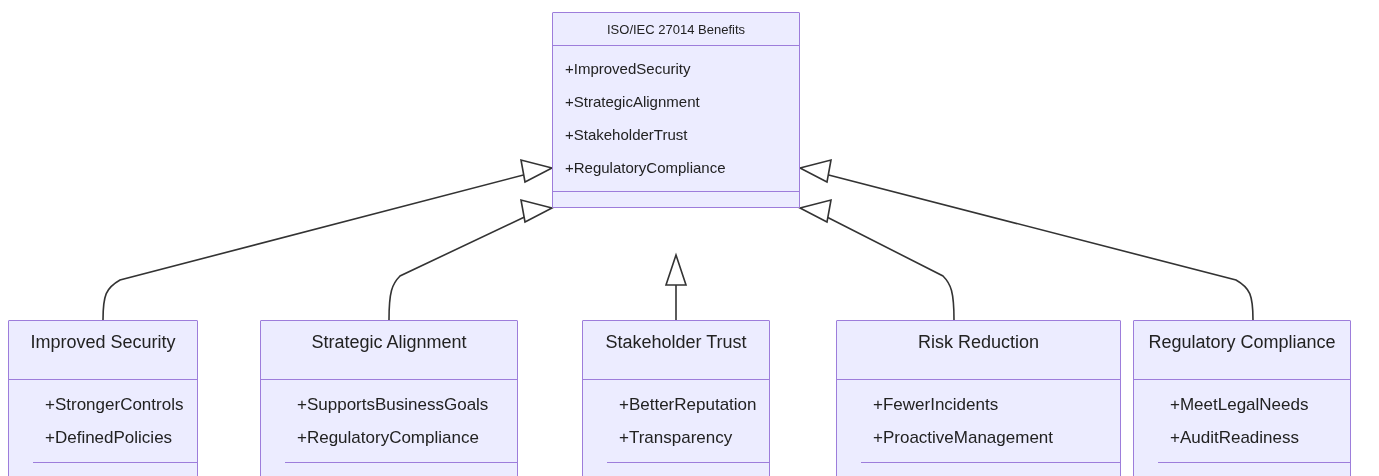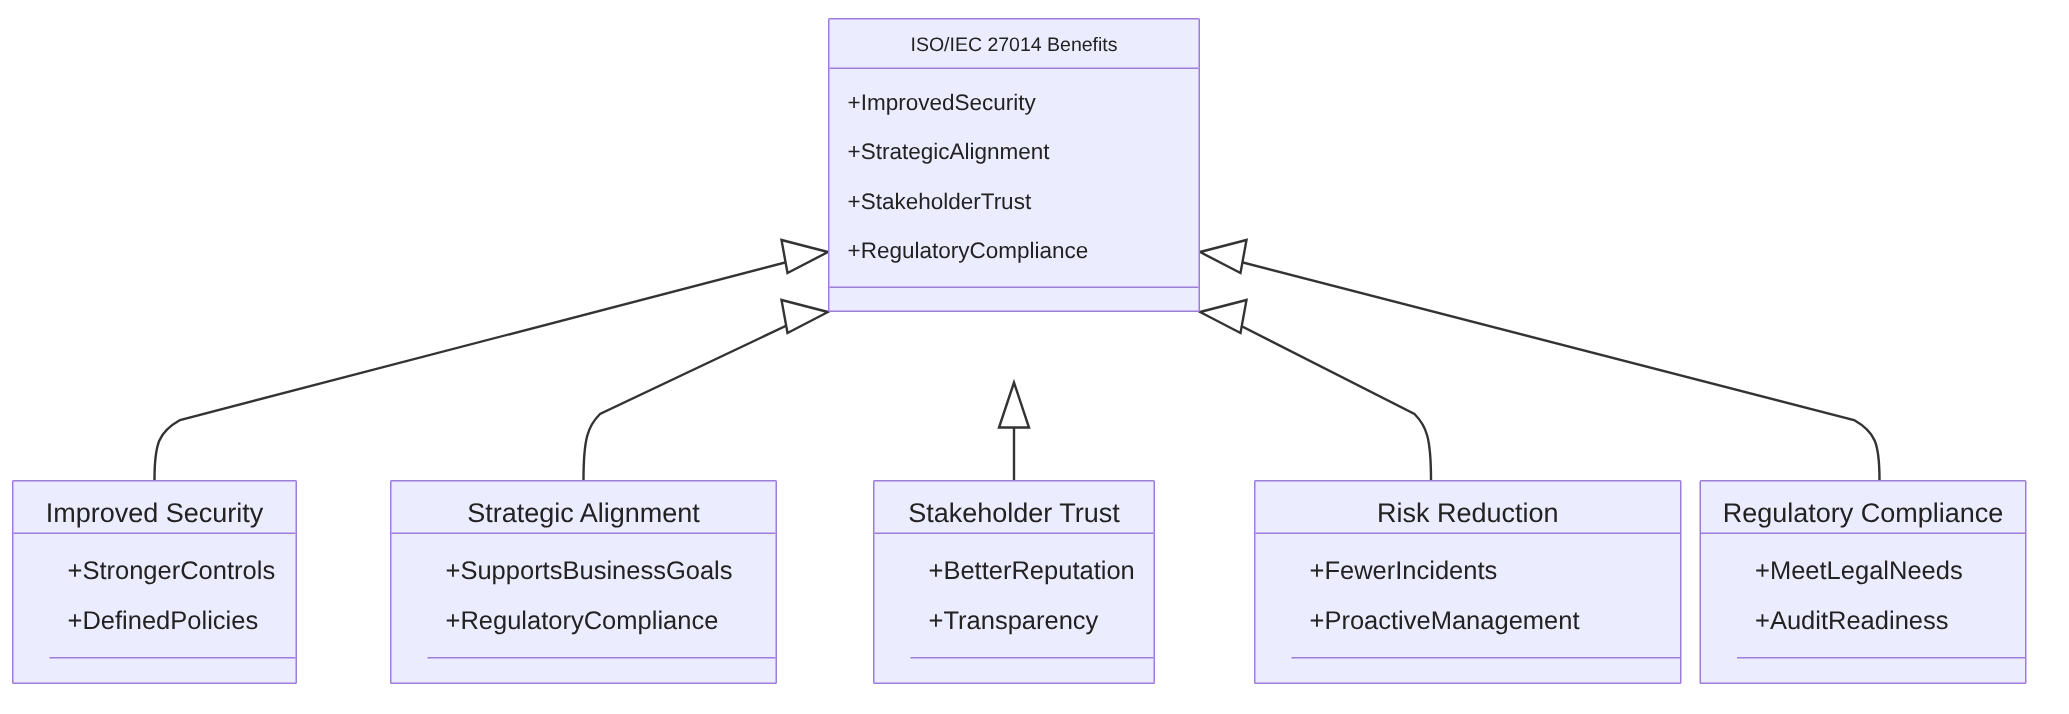--- a/index.html
+++ b/index.html
@@ -46,21 +46,21 @@
   }
 
   
   #node-parent{left:552px;top:12px;width:248px;}
   #node-parent .uml-title{font-size:13px;padding:10px 8px 9px 8px;text-align:center;}
   #node-parent .uml-attrs{padding:6px 8px 7px 12px;}
   #node-parent .uml-attr{font-size:15px;line-height:33px;}
 
   
   .child{top:320px;}
-  .child .uml-title{padding:12px 10px 4px 10px;font-size:18px;}
+  .child .uml-title{padding:12px 10px 28px 10px;font-size:18px;}
   .child .uml-attrs{padding:8px 10px 8px 12px;margin-left:24px;}
   .child .uml-attr{font-size:17px;line-height:33px;}
   .child .uml-methods{height:16px;}
 
   #node-c0{left:8px;width:190px;}
   #node-c1{left:260px;width:258px;}
   #node-c2{left:582px;width:188px;}
   #node-c3{left:836px;width:285px;}
   #node-c4{left:1133px;width:218px;}
 </style>

